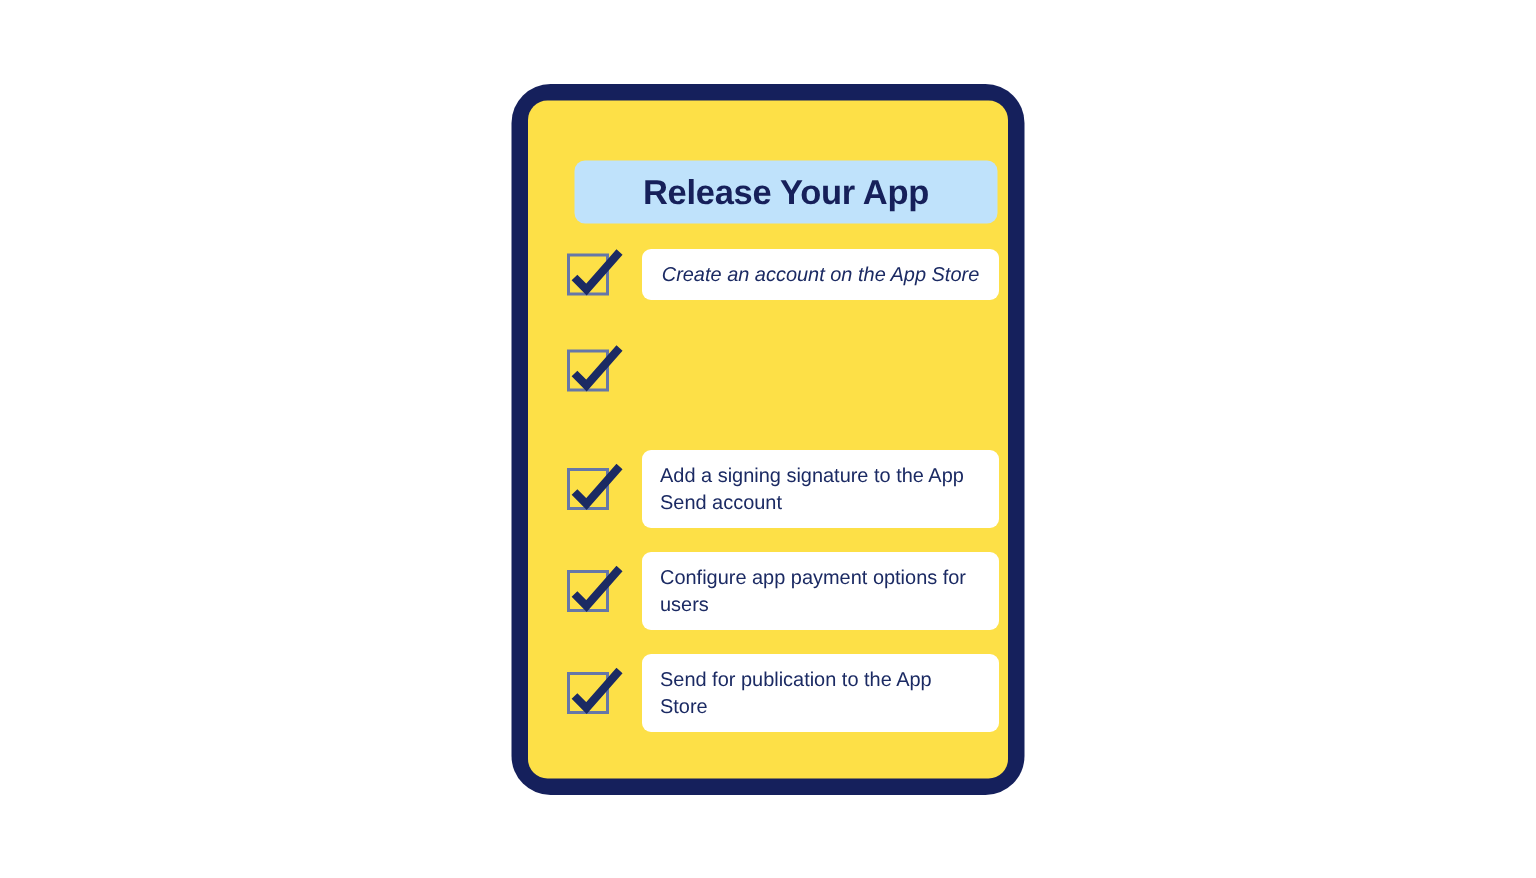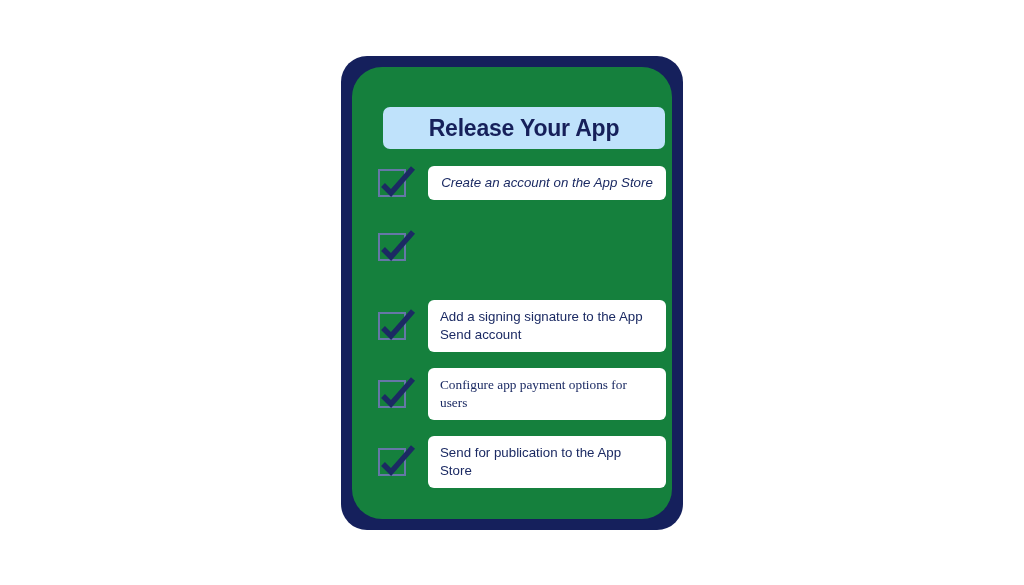--- a/index.html
+++ b/index.html
@@ -24,22 +24,22 @@
     box-sizing: border-box;
     background: #15205c;
     border-radius: 26px;
     padding: 11px;
   }
 
   #device-screen {
     width: 100%;
     height: 100%;
     box-sizing: border-box;
-    background: #15803d;
-    border-radius: 30px;
+    background: #fde047;
+    border-radius: 13px;
     position: relative;
     overflow: hidden;
   }
 
   
   #title-banner {
     position: absolute;
     left: 31px;
     top: 40px;
     width: 282px;
@@ -145,21 +145,21 @@
         </div>
         <div class="check-row" style="top: 138px; height: 48px;">
           <div class="checkbox-wrap">
             <div class="checkbox-box"></div>
             <svg class="checkbox-tick" viewBox="0 0 38 34">
               <path d="M5 19 L13 27 L35 2" fill="none" stroke="#1b2a63" stroke-width="5.4" stroke-linecap="butt" stroke-linejoin="miter"></path>
             </svg>
           </div>
           <div class="task-card left">Add a signing signature to the App Send account</div>
         </div>
-        <div class="check-row" style="top: 206px; height: 48px; font-family: Liberation Serif, serif;">
+        <div class="check-row" style="top: 206px; height: 48px;">
           <div class="checkbox-wrap">
             <div class="checkbox-box"></div>
             <svg class="checkbox-tick" viewBox="0 0 38 34">
               <path d="M5 19 L13 27 L35 2" fill="none" stroke="#1b2a63" stroke-width="5.4" stroke-linecap="butt" stroke-linejoin="miter"></path>
             </svg>
           </div>
           <div class="task-card left">Configure app payment options for users</div>
         </div>
         <div class="check-row" style="top: 274px; height: 48px;">
           <div class="checkbox-wrap">

